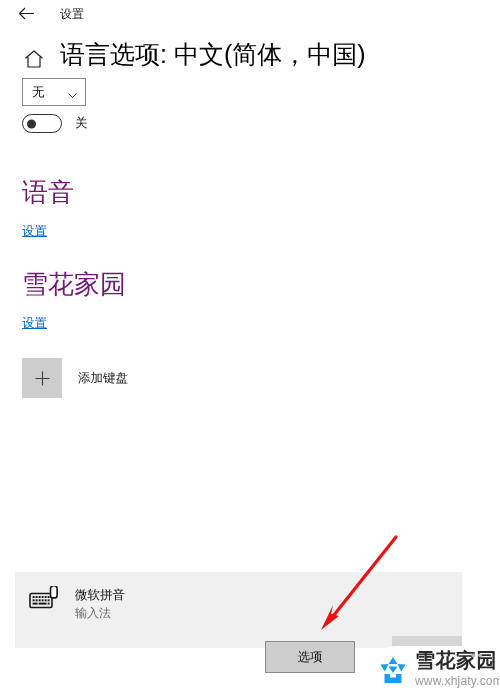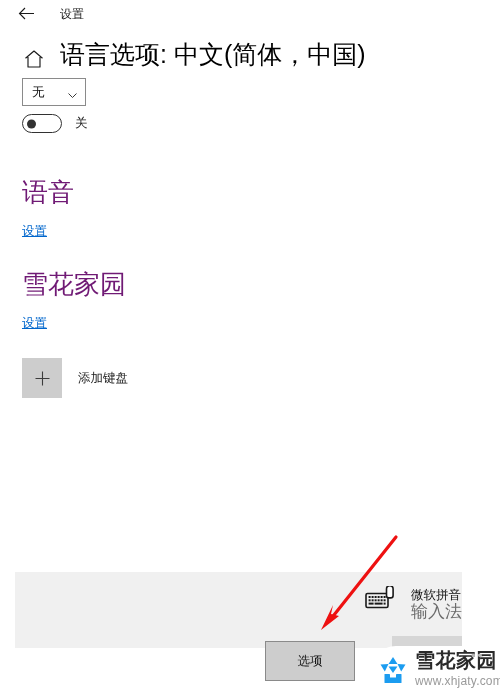--- a/index.html
+++ b/index.html
@@ -176,43 +176,42 @@
     top: 572px;
     width: 447px;
     height: 76px;
     background: #f0f0f0;
     box-sizing: border-box;
   }
   .ime-row {
     display: flex;
     align-items: flex-start;
     padding: 13px 0 0 14px;
-    justify-content: flex-end;
   }
   .ime-icon { width: 32px; height: 26px; flex: 0 0 auto; margin-top: 1px; }
   .ime-texts { margin-left: 14px; }
   .ime-name {
     font-size: 12.5px;
     color: #111111;
     line-height: 16px;
   }
   .ime-sub {
-    font-size: 17px;
+    font-size: 12px;
     color: #6b6b6b;
     line-height: 16px;
     margin-top: 2px;
   }
 
   
   .options-btn {
     position: absolute;
     left: 265px;
     top: 641px;
     width: 90px;
-    height: 40px;
+    height: 32px;
     background: #cdcdcd;
     border: 1px solid #8a8a8a;
     box-sizing: border-box;
     display: flex;
     align-items: center;
     justify-content: center;
     font-size: 12.5px;
     color: #111111;
     cursor: pointer;
   }

